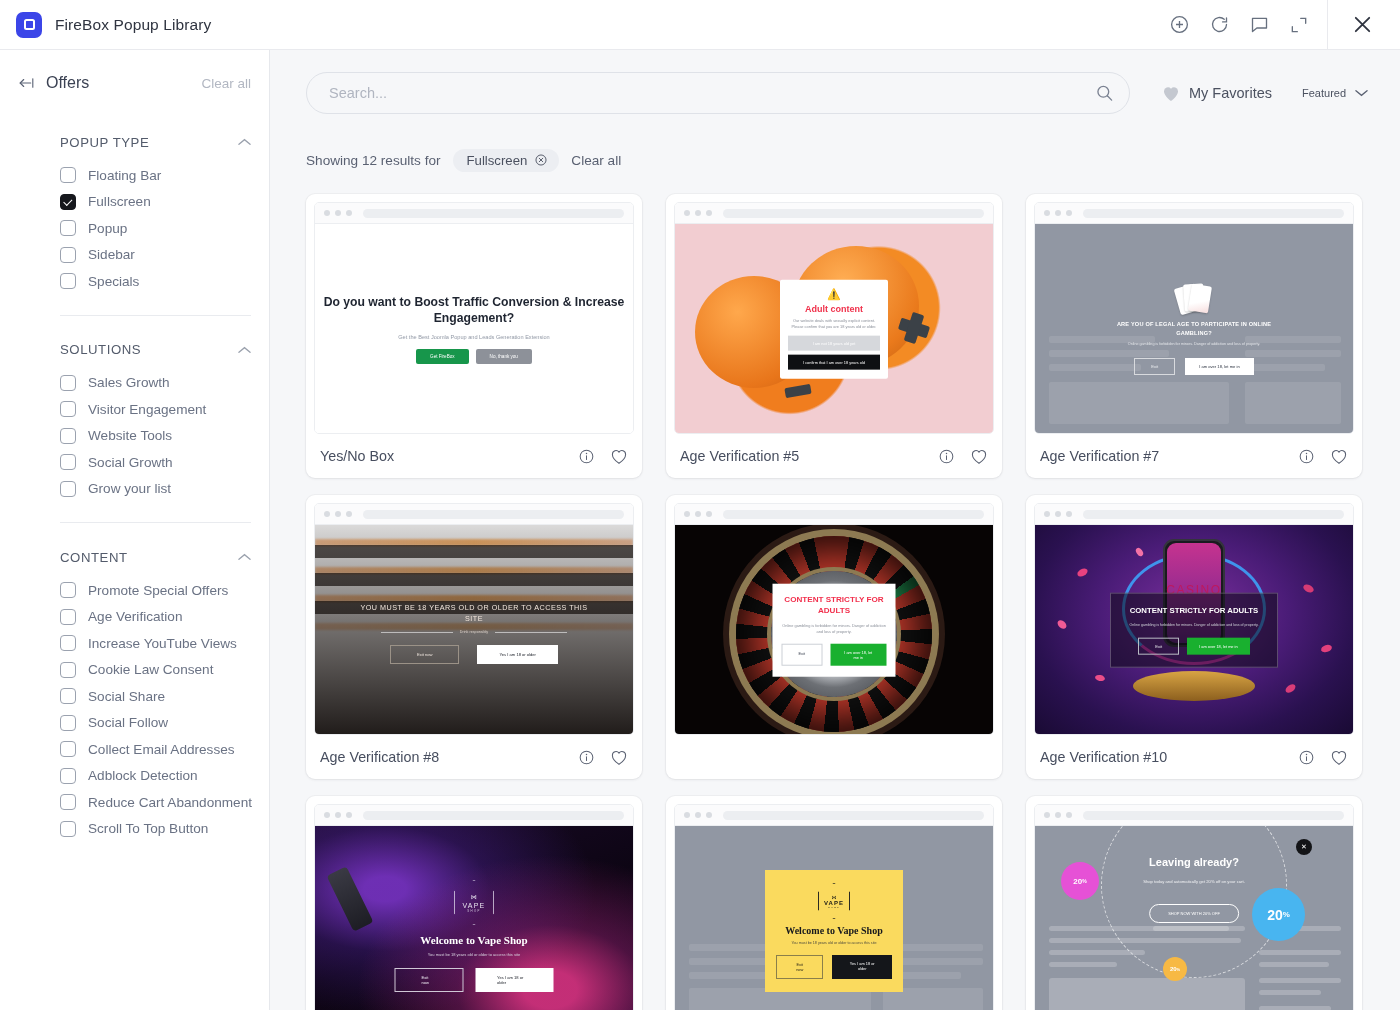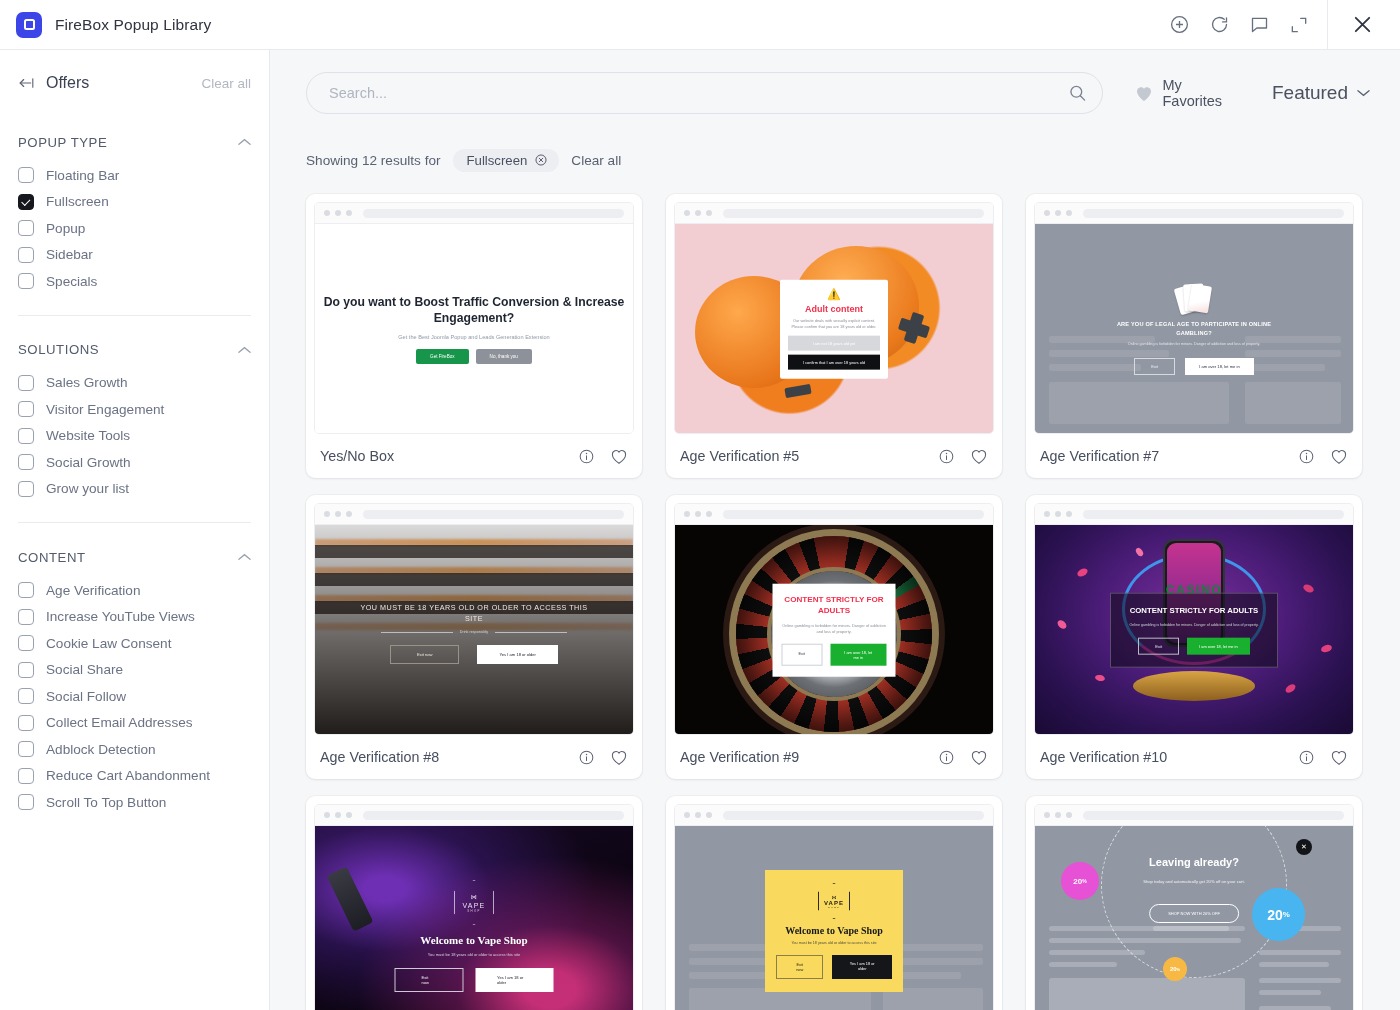--- a/index.html
+++ b/index.html
@@ -63,21 +63,21 @@
   }
   .filters-left { display: flex; align-items: center; gap: 11px; }
   .collapse-icon { color: #5a6274; display: flex; align-items: center; }
   .filters-title { font-size: 16px; color: #3b4253; }
   .clear-all-top {
     margin-left: auto;
     font-size: 13.5px;
     color: #b2b7c2;
     cursor: pointer;
   }
-  .group { padding-top: 6px; }
+  .group { padding-top: 6px; margin-left: 42px; }
   .group + .group { border-top: 1px solid #e9ebef; margin-top: 14px; }
   .group-head {
     display: flex; align-items: center; justify-content: space-between;
     height: 40px;
     margin-top: 8px;
     cursor: pointer;
   }
   .group-title {
     font-size: 13.2px;
     letter-spacing: .55px;
@@ -143,21 +143,21 @@
     display: flex; align-items: center; gap: 9px;
     margin-left: 32px;
     cursor: pointer;
   }
   .fav-btn .lbl { font-size: 14.5px; color: #4b5160; }
   .sort-btn {
     display: flex; align-items: center; gap: 9px;
     margin-left: 30px;
     cursor: pointer;
   }
-  .sort-btn .lbl { font-size: 19px; color: #4b5160; }
+  .sort-btn .lbl { font-size: 11px; color: #4b5160; }
 
   .resultbar {
     display: flex; align-items: center; gap: 12px;
     margin-top: 33px;
     height: 26px;
   }
   .result-text { font-size: 13.6px; color: #5a6172; }
   .chip {
     display: inline-flex; align-items: center; gap: 7px;
     background: #eceef2;
@@ -314,21 +314,21 @@
   .phone { position:absolute; left:50%; top:14px; transform:translateX(-50%);
            width:62px; height:108px; border-radius:11px; background:#1a1a1f;
            border:2.5px solid #34343c; overflow:hidden; }
   .phone .scr { position:absolute; inset:2px; border-radius:9px;
                 background:linear-gradient(180deg,#c6338f,#8d2a90 60%,#5c1f76); }
   .neon { position:absolute; left:50%; top:28px; transform:translateX(-50%);
           width:144px; height:112px; border-radius:50%;
           border:3px solid rgba(60,170,255,.85); border-bottom-color:rgba(255,60,200,.8);
           filter:blur(.6px); }
   .casino-word { position:absolute; left:50%; top:58px; transform:translateX(-50%);
-                 color:#15803d; font-size:12px; font-weight:bold; letter-spacing:1.6px; }
+                 color:#be185d; font-size:12px; font-weight:normal; letter-spacing:1.6px; }
   .chipd { position:absolute; border-radius:50%; }
   .c6modal { position:absolute; left:50%; top:50%; transform:translate(-50%,-50%);
              width:168px; background:rgba(12,10,20,.55); border:1px solid rgba(255,255,255,.25);
              padding:12px 10px; text-align:center; }
   .c6t { color:#fff; font-weight:bold; font-size:7.8px; line-height:1.4; }
   .c6s { color:#cfd1d8; font-size:3.6px; line-height:1.6; margin-top:6px; }
 
   
   .c7bg { position:absolute; inset:0;
           background:
@@ -497,20 +497,24 @@
     </div>
 
     <div class="group">
       <div class="group-head">
         <span class="group-title">CONTENT</span>
         <span class="chev">
           <svg width="13" height="8" viewBox="0 0 14 8" fill="none" stroke="currentColor" stroke-width="1.4" stroke-linecap="round">
               <path d="M1 6.5L7 1.5l6 5"></path>
             </svg>
         </span>
+      </div>
+      <div class="opt">
+        <span class="cbox"></span>
+        <span class="opt-label">Promote Special Offers</span>
       </div>
       <div class="opt">
         <span class="cbox"></span>
         <span class="opt-label">Age Verification</span>
       </div>
       <div class="opt">
         <span class="cbox"></span>
         <span class="opt-label">Increase YouTube Views</span>
       </div>
       <div class="opt">
@@ -787,37 +791,20 @@
             <div class="wheel"></div>
             <div class="c5modal">
               <div class="c5t">CONTENT STRICTLY FOR ADULTS</div>
               <div class="tiny" style="margin-top:6px">Online gambling is forbidden for minors. Danger of addiction and loss of property.</div>
               <div class="c5b">
                 <span class="btn-bord">Exit</span>
                 <span class="btn-grn">I am over 18, let me in</span>
               </div>
             </div>
           </div>
-        </div>
-        <div class="cardfoot">
-          <span class="cardtitle">Age Verification #9</span>
-          <span class="cardicons">
-            <span class="ic">
-              <svg width="17" height="17" viewBox="0 0 22 22" fill="none" stroke="currentColor" stroke-width="1.3">
-                <circle cx="11" cy="11" r="8.2"></circle>
-                  <path d="M11 10v5" stroke-linecap="round"></path>
-                  <circle cx="11" cy="7.1" r=".95" fill="currentColor" stroke="none"></circle>
-                </svg>
-            </span>
-            <span class="ic">
-              <svg width="18" height="17" viewBox="0 0 24 22" fill="none" stroke="currentColor" stroke-width="1.4">
-                <path d="M12 20S3.2 14 3.2 8.2A4.9 4.9 0 0 1 12 5.1a4.9 4.9 0 0 1 8.8 3.1C20.8 14 12 20 12 20z"></path>
-                </svg>
-            </span>
-          </span>
         </div>
       </div>
 
       <div class="card">
         <div class="thumb">
           <div class="chrome">
             <span class="dot"></span>
               <span class="dot"></span>
               <span class="dot"></span>
               <span class="addr"></span>

